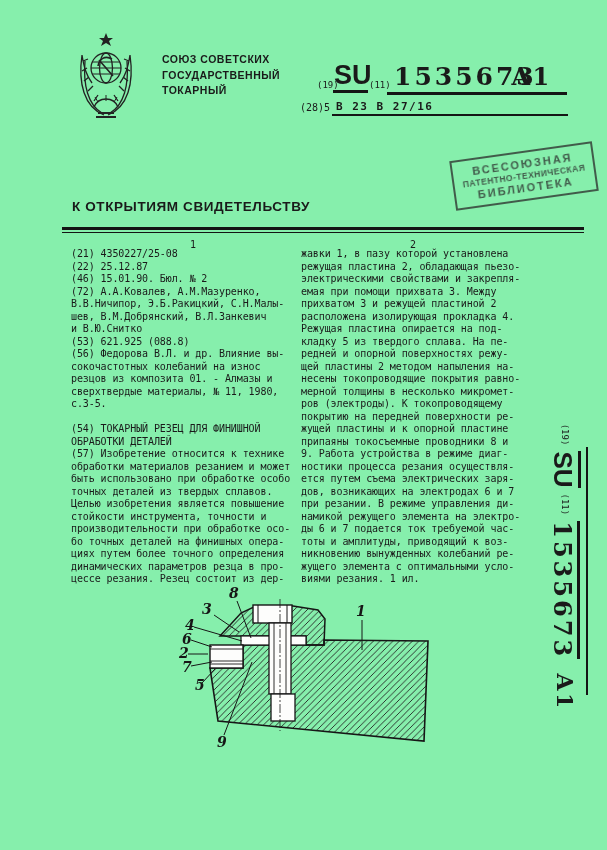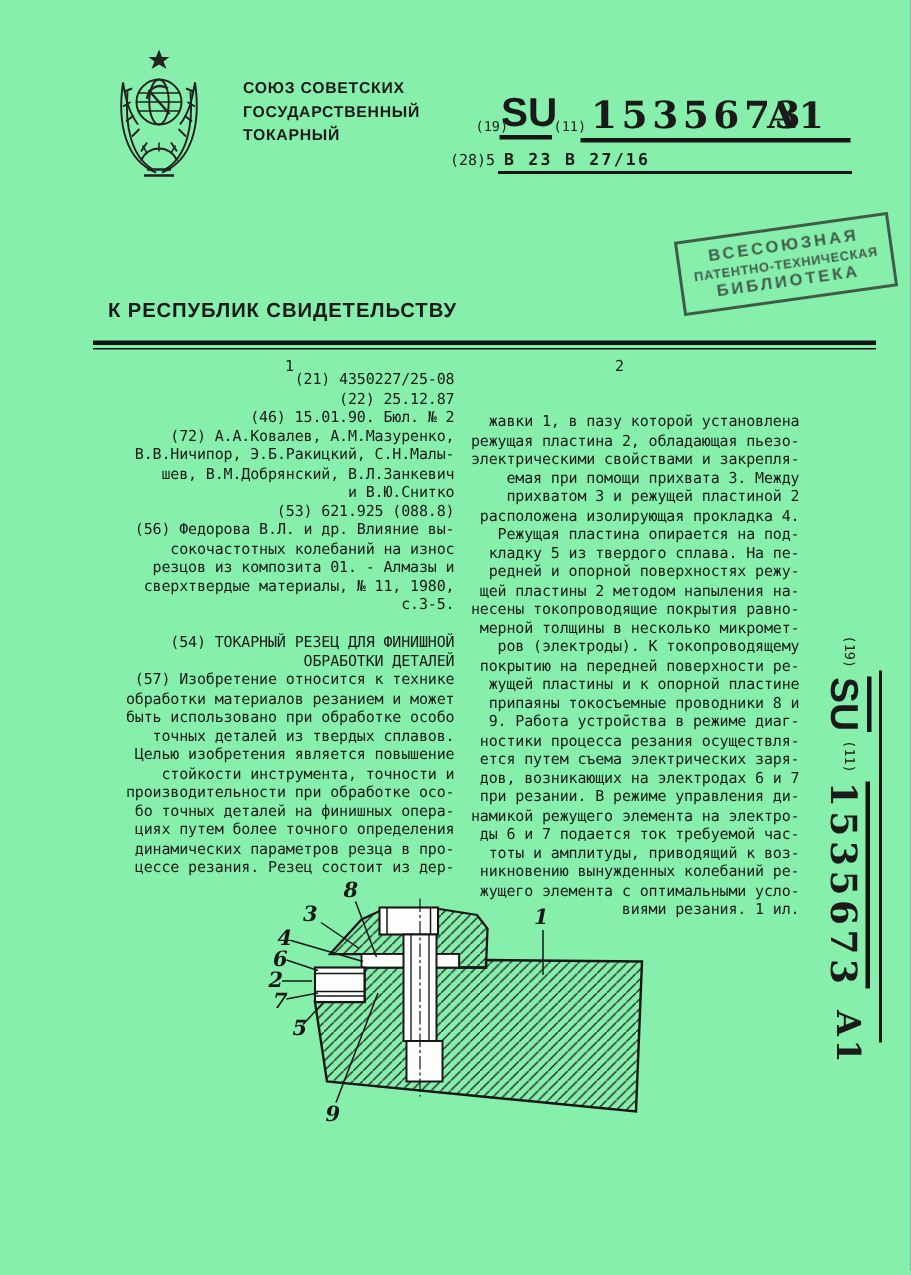--- a/index.html
+++ b/index.html
@@ -32,23 +32,23 @@
     opacity:.75;filter:blur(.4px);text-align:center;
   }
   .stamp .s1{font-size:11px;letter-spacing:2px;line-height:13px;}
   .stamp .s2{font-size:8.5px;letter-spacing:.5px;line-height:11px;}
   .rule-thick{left:62px;top:227px;width:522px;height:3px;background:#141414;}
   .rule-thin{left:62px;top:232px;width:522px;height:1.2px;background:#141414;}
   
   .colnum{top:239px;font:10px/11px "DejaVu Sans Mono",monospace;}
   .colnum-1{left:190px;}
   .colnum-2{left:410px;}
-  .col{top:248px;width:232px;font:10px/12.5px "DejaVu Sans Mono",monospace;letter-spacing:-.1px;white-space:pre;text-align:right;}
+  .col{top:248px;width:232px;font:10px/12.5px "DejaVu Sans Mono",monospace;letter-spacing:-.1px;white-space:pre;}
   .col1{left:71px;}
-  .col2{left:301px;margin-top:28px;}
+  .col2{left:301px;}
   .tline{min-height:12.5px;}
   
   .figure{left:138px;top:584px;width:330px;height:182px;}
   .fig-label{font:italic bold 14px "DejaVu Serif",serif;fill:#161616;}
   
   .side-id{
     left:435px;top:549px;width:260px;height:36px;transform:rotate(90deg);
     display:flex;align-items:center;justify-content:center;gap:6px;white-space:nowrap;
   }
   .side-small{font:9px/10px "DejaVu Sans Mono",monospace;}
@@ -102,21 +102,21 @@
   <div class="abs su-line"></div>
   <div class="abs num-line"></div>
 
   <span class="abs ipc-prefix">(28)5</span>
   <span class="abs ipc-code">В 23 В 27/16</span>
   <div class="abs ipc-line"></div>
 
   <div class="abs committee">
     </div>
 
-  <div class="abs doc-subtitle">К РЕСПУБЛИК СВИДЕТЕЛЬСТВУ</div>
+  <div class="abs doc-subtitle">К ОТКРЫТИЯМ СВИДЕТЕЛЬСТВУ</div>
 
   <div class="abs stamp">
     <div class="s1">ВСЕСОЮЗНАЯ</div>
     <div class="s2">ПАТЕНТНО-ТЕХНИЧЕСКАЯ</div>
     <div class="s1">БИБЛИОТЕКА</div>
   </div>
 
   <div class="abs rule-thick"></div>
   <div class="abs rule-thin"></div>
 

